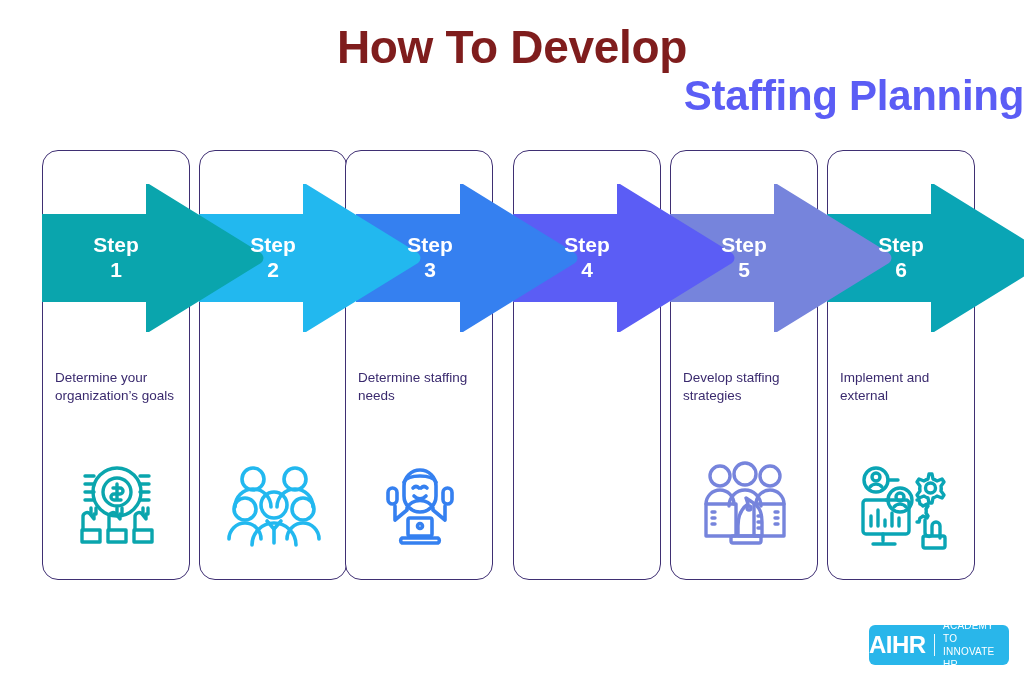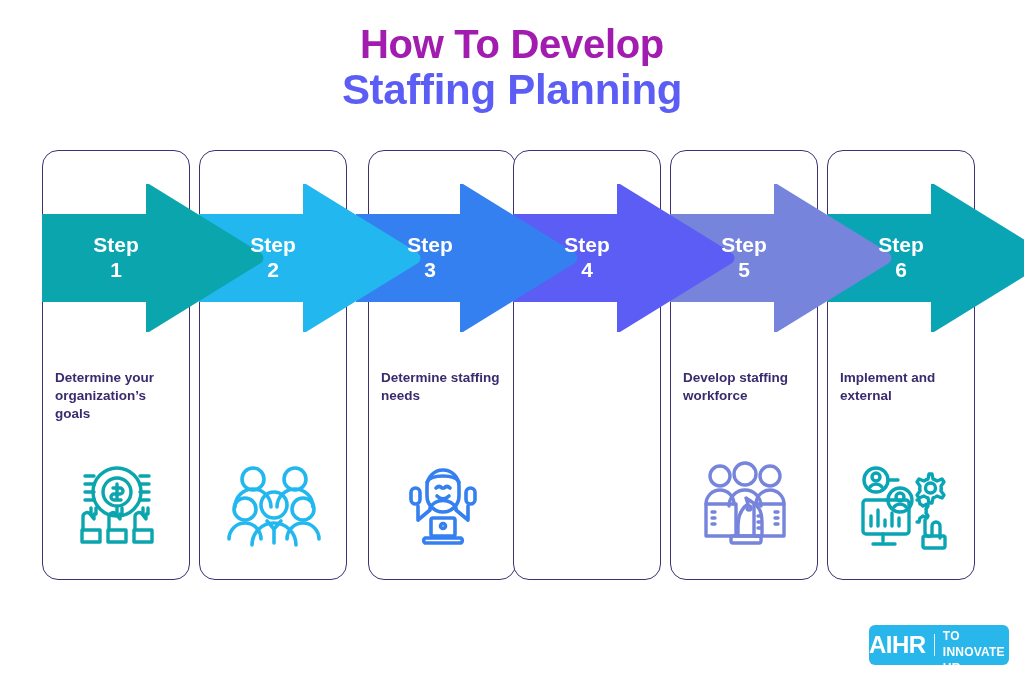--- a/index.html
+++ b/index.html
@@ -27,32 +27,33 @@
   .title-block {
     position: absolute;
     top: 24px;
     left: 0;
     width: 1024px;
     text-align: center;
     line-height: 1.02;
   }
   .title-line1 {
     display: block;
-    font-size: 40px;
+    font-size: 46px;
     font-weight: bold;
-    color: #a21caf;
+    color: #7f1d1d;
     letter-spacing: -0.3px;
   }
   .title-line2 {
     display: block;
     font-size: 42px;
     font-weight: bold;
     color: #5b5df5;
     letter-spacing: -0.3px;
     margin-top: 4px;
+    text-align: right;
   }
 
   
   .cards {
     position: absolute;
     top: 150px;
     left: 42px;
     width: 940px;
     height: 432px;
     padding-left: 47px;
@@ -63,21 +64,21 @@
     top: 0;
     width: 148px;
     height: 430px;
     border: 1.5px solid #3f2f73;
     border-radius: 16px;
     background: #ffffff;
   }
 
   .card-1 { left: 0px; }
   .card-2 { left: 157px; }
-  .card-3 { left: 326px; }
+  .card-3 { left: 303px; }
   .card-4 { left: 471px; }
   .card-5 { left: 628px; }
   .card-6 { left: 785px; }
 
   
   .arrow-layer {
     position: absolute;
     top: 0;
     left: 0;
     width: 940px;
@@ -132,21 +133,21 @@
   .lbl-5 { left: 628px; }
   .lbl-6 { left: 785px; }
 
   
   .card-text {
     position: absolute;
     top: 218px;
     left: 12px;
     width: 126px;
     font-size: 13.5px;
-    font-weight: bold;
+    font-weight: normal;
     color: #3a2a6e;
     line-height: 1.35;
     z-index: 25;
   }
 
   
   .card-icon {
     position: absolute;
     top: 300px;
     left: 0;
@@ -180,22 +181,22 @@
     letter-spacing: -0.5px;
   }
   .logo-divider {
     width: 1.5px;
     height: 22px;
     background: #ffffff;
     opacity: 0.9;
   }
   .logo-sub {
     color: #ffffff;
-    font-size: 12px;
-    font-weight: bold;
+    font-size: 10px;
+    font-weight: normal;
     line-height: 1.3;
     letter-spacing: 0.2px;
   }
 </style>
 </head>
 <body>
 
 <div class="infographic">
 
   <div class="title-block">
@@ -332,21 +333,21 @@
           <path d="M33 50 l-12 10 v-14"></path>
           <path d="M59 50 l12 10 v-14"></path>
           <rect x="14" y="28" width="9" height="16" rx="4.5"></rect>
           <rect x="69" y="28" width="9" height="16" rx="4.5"></rect>
         </svg>
       </div>
     </div>
 
 
     <div class="card card-5" style="border-color:transparent;background:transparent;pointer-events:none;">
-      <div class="card-text">Develop staffing workforce</div>
+      <div class="card-text">Develop staffing strategies</div>
       <div class="card-icon">
         <svg width="94" height="92" viewBox="0 0 94 92" fill="none" stroke="#7684dc" stroke-width="3.4" stroke-linecap="round" stroke-linejoin="round">
           <circle cx="22" cy="16" r="10"></circle>
           <path d="M8 44 a14 14 0 0 1 28 0"></path>
           <circle cx="72" cy="16" r="10"></circle>
           <path d="M58 44 a14 14 0 0 1 28 0"></path>
           <circle cx="47" cy="14" r="11"></circle>
           <path d="M31 46 a16 16 0 0 1 32 0"></path>
           <rect x="8" y="44" width="30" height="32"></rect>
           <rect x="56" y="44" width="30" height="32"></rect>

